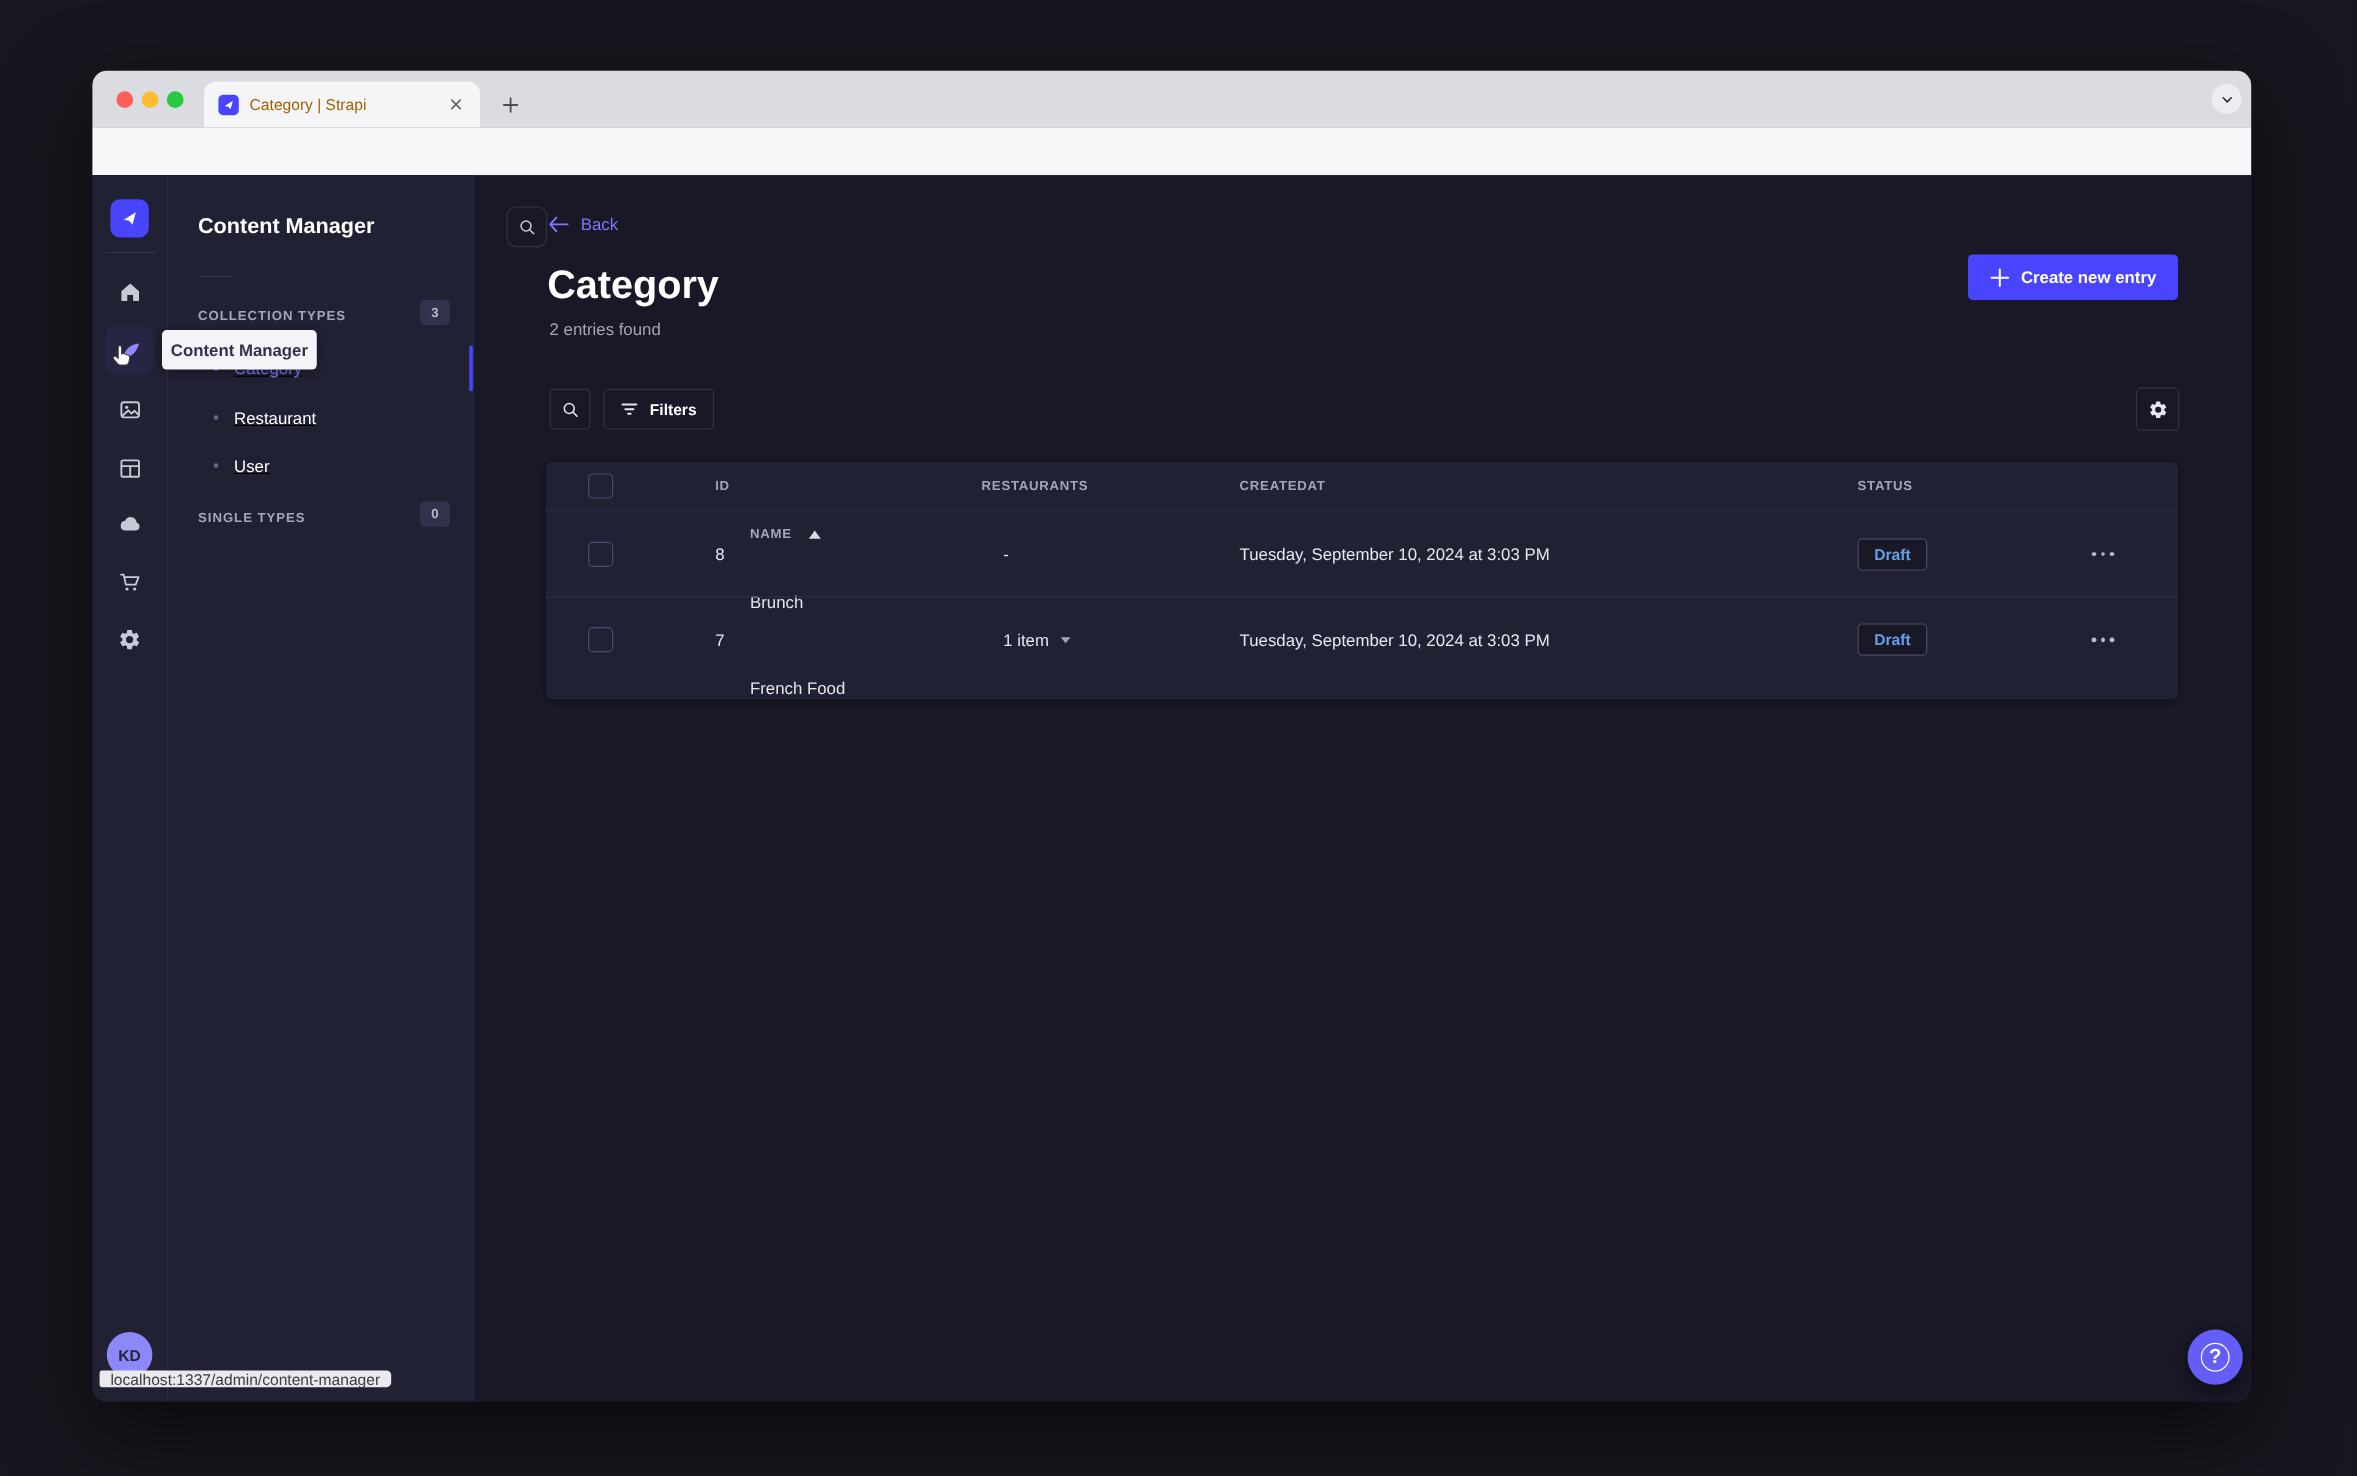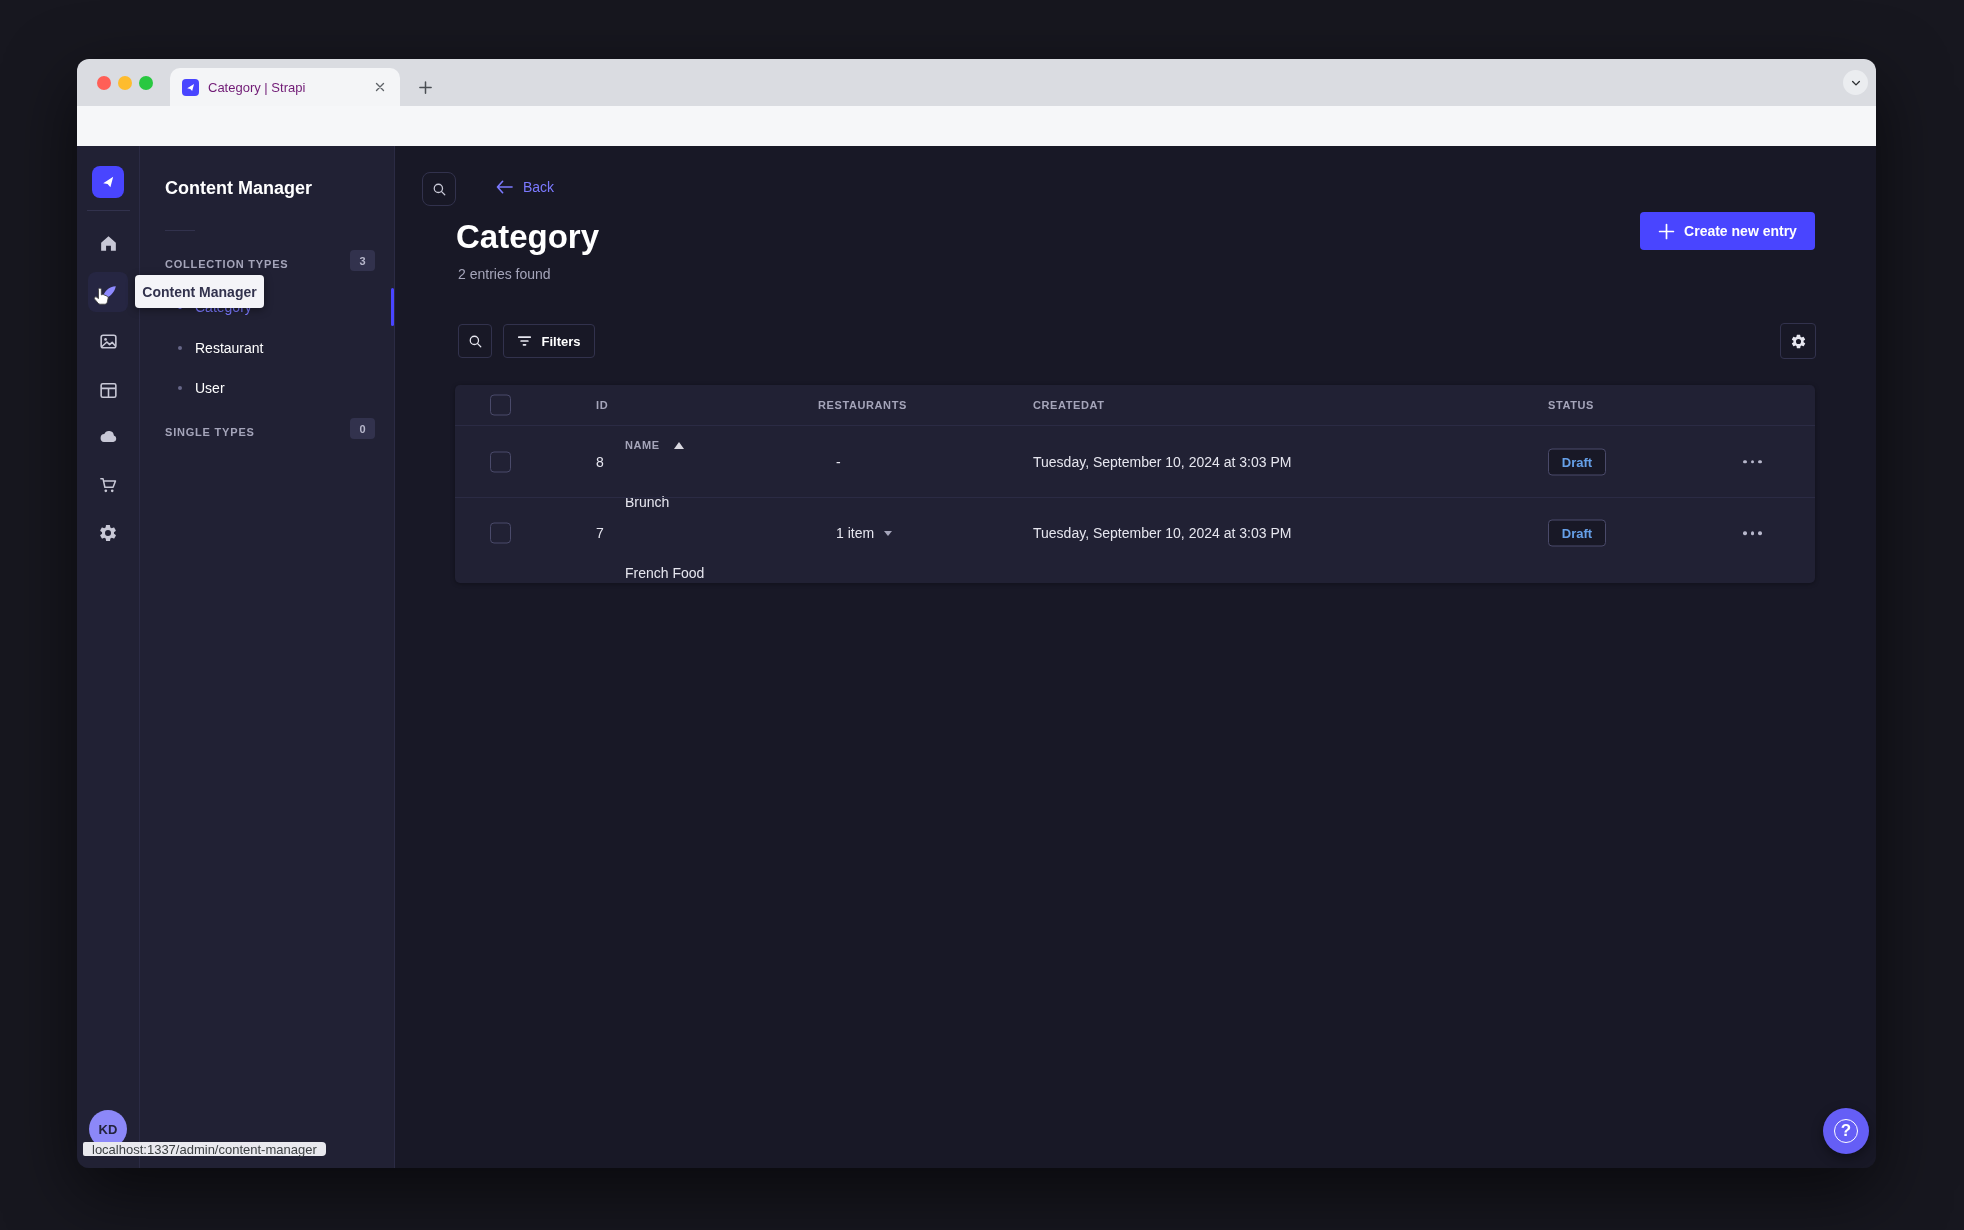--- a/index.html
+++ b/index.html
@@ -12,21 +12,21 @@
             border-radius:12px; box-shadow:0 24px 70px rgba(0,0,0,.6); }
 
   
   .tabstrip { position:absolute; left:0; top:0; width:100%; height:47px;
               background:#dadce1; border-radius:12px 12px 0 0; }
   .traffic { width:14px; height:14px; border-radius:50%; top:17px; }
   .t-red{ left:20px; background:#ff5f57; } .t-yellow{ left:41px; background:#febc2e; } .t-green{ left:62px; background:#28c840; }
   .tab { left:93px; top:9px; width:230px; height:38px; background:#f4f5f7; border-radius:10px 10px 0 0;
          display:flex; align-items:center; padding:0 12px; gap:9px; }
   .favicon { width:17px; height:17px; border-radius:4px; background:#4945ff; display:flex; align-items:center; justify-content:center; flex:none; }
-  .tab-title { font-size:13px; color:#701a75; flex:1; white-space:nowrap; overflow:hidden; }
+  .tab-title { font-size:13px; color:#a16207; flex:1; white-space:nowrap; overflow:hidden; }
   .tab-close { width:16px; height:16px; flex:none; }
   .newtab { left:336px; top:16px; width:24px; height:24px; display:flex; align-items:center; justify-content:center; }
   .strip-chevron { left:1766px; top:11px; width:25px; height:25px; border-radius:50%; background:#ebedf0;
                    display:flex; align-items:center; justify-content:center; }
 
   
   .toolbar { position:absolute; left:0; top:47px; width:100%; height:40px; background:#f6f7f9; }
   .nav-ic { top:55px; width:24px; height:24px; display:flex; align-items:center; justify-content:center; }
   .urlpill { left:126px; top:52px; width:1592px; height:30px; background:#e9ebee; border-radius:15px;
              display:flex; align-items:center; padding:0 12px; }
@@ -51,34 +51,34 @@
                  display:flex; align-items:center; justify-content:center; font-size:13px; font-weight:bold; color:#23233c; }
 
   .subnav { position:absolute; left:63px; top:0; width:255px; height:100%; background:#212134; border-right:1px solid #2b2b44; }
   .subnav-title { left:25px; top:32px; font-size:18px; font-weight:bold; color:#ffffff; }
   .subnav-search { left:282px; top:26px; width:34px; height:34px; border:1px solid #32324d; border-radius:8px;
                    display:flex; align-items:center; justify-content:center; }
   .subnav-div { left:25px; top:84px; width:30px; height:1px; background:#32324d; }
   .sec-label { font-size:11px; font-weight:bold; letter-spacing:.8px; color:#a5a5ba; }
   .sec-badge { width:25px; height:21px; background:#32324d; border-radius:4px; display:flex; align-items:center;
                justify-content:center; font-size:11px; font-weight:bold; color:#b8b8cc; }
-  .nav-item { left:25px; width:215px; height:36px; display:flex; align-items:center; gap:13px; border-radius:4px; }
+  .nav-item { left:25px; width:215px; height:36px; display:flex; align-items:center; gap:13px; border-radius:4px;text-decoration:underline; }
   .bullet { width:4px; height:4px; border-radius:50%; background:#666687; margin-left:13px; flex:none; }
   .nav-item span { font-size:14px; color:#ffffff; }
   .nav-item.active span { color:#7b79ff; }
   .nav-item.active .bullet { background:#7b79ff; }
   .active-bar { left:251px; top:142px; width:3px; height:38px; background:#4945ff; border-radius:2px; }
 
   .cm-tooltip { left:58px; top:129px; width:129px; height:33px; background:#f4f4f8; border-radius:4px;
                 display:flex; align-items:center; justify-content:center; font-size:14px; font-weight:bold; color:#32324d;
                 box-shadow:0 2px 8px rgba(0,0,0,.4); z-index:30; }
   .cursor-hand { left:14px; top:140px; z-index:31; }
 
   
-  .back-link { left:380px; top:33px; display:flex; align-items:center; gap:10px;margin-left:39px; }
+  .back-link { left:380px; top:33px; display:flex; align-items:center; gap:10px; }
   .back-link span { font-size:14px; color:#7b79ff; font-weight:500; }
   .page-title { left:379px; top:72px; font-size:33px; font-weight:bold; color:#ffffff; }
   .page-sub { left:381px; top:120px; font-size:14px; color:#a5a5ba; }
   .create-btn { left:1563px; top:66px; width:175px; height:38px; background:#4945ff; border-radius:4px;
                 display:flex; align-items:center; justify-content:center; gap:9px; }
   .create-btn span { font-size:14px; font-weight:bold; color:#ffffff; }
 
   .search-btn { left:381px; top:178px; width:34px; height:34px; border:1px solid #32324d; border-radius:4px;
                 display:flex; align-items:center; justify-content:center; }
   .filters-btn { left:426px; top:178px; width:92px; height:34px; border:1px solid #32324d; border-radius:4px;

